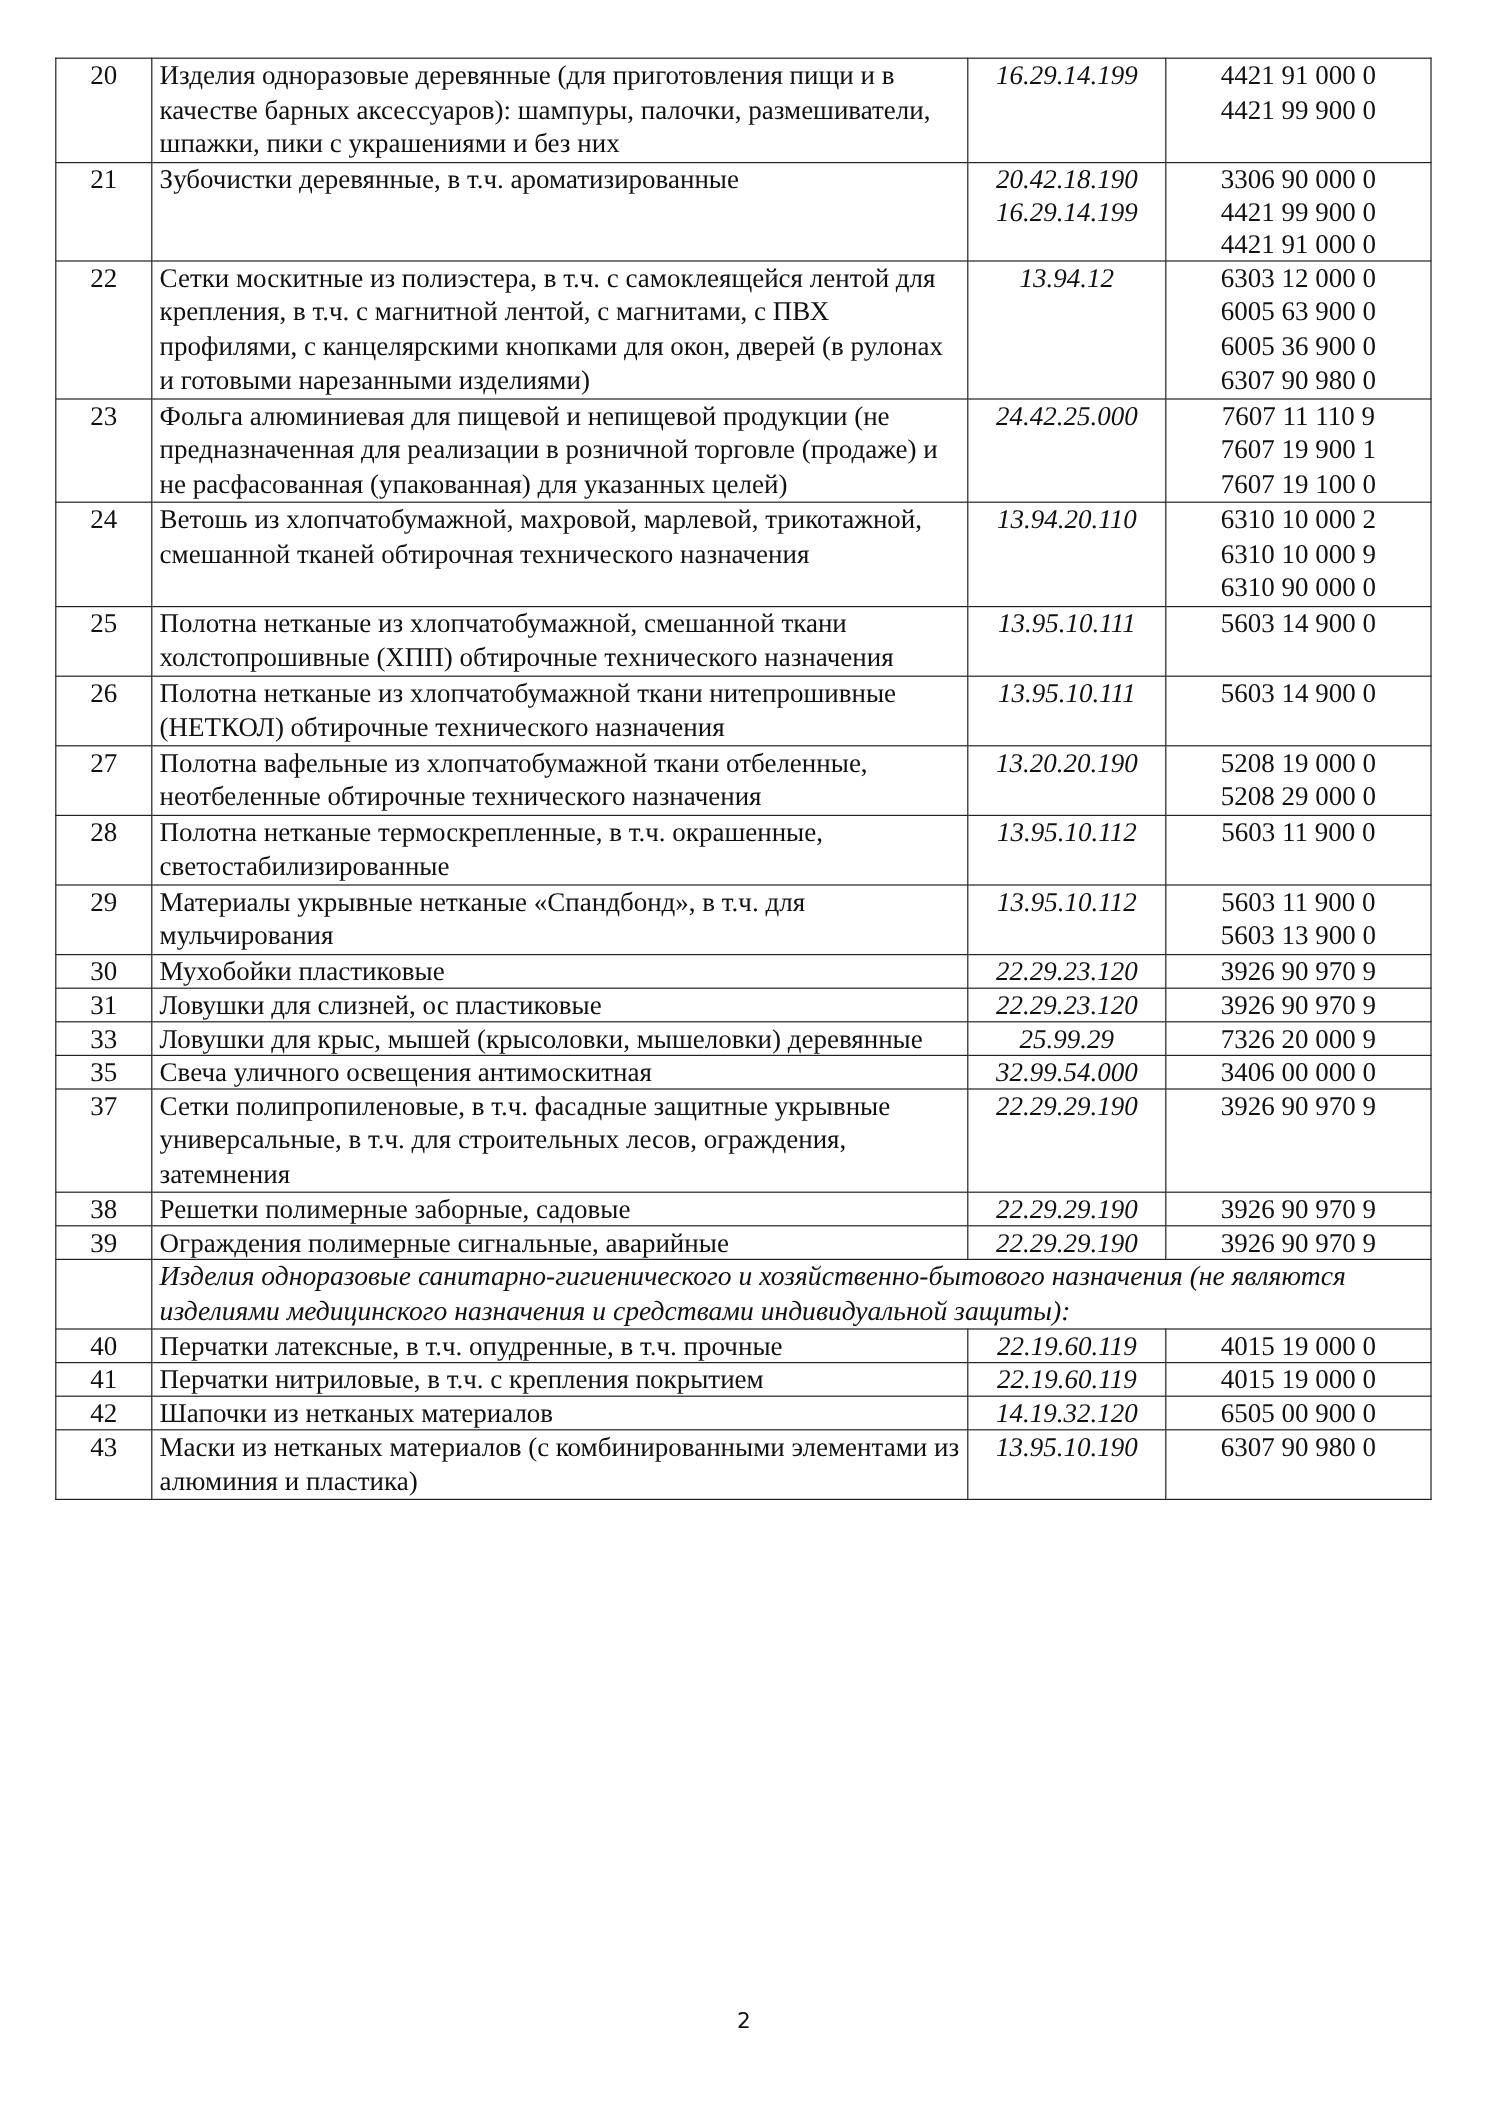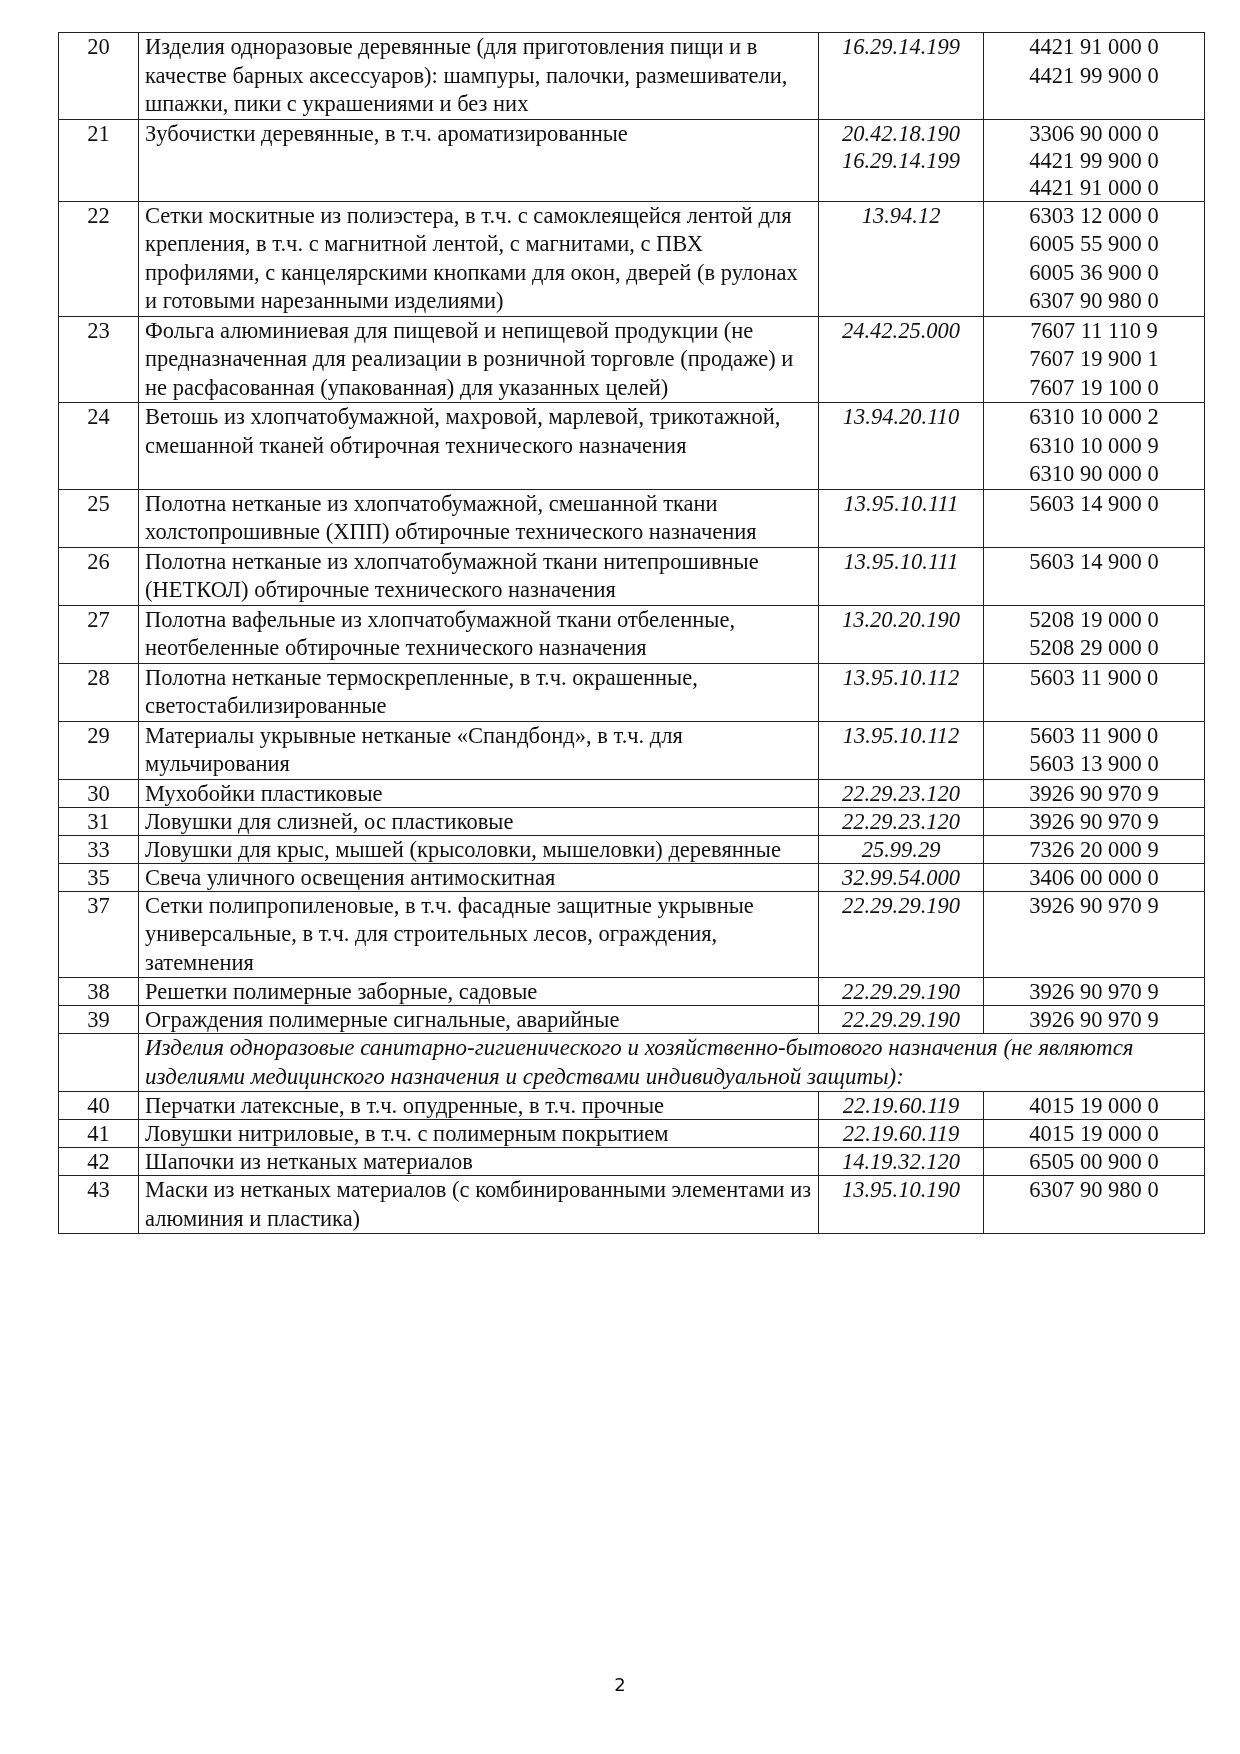--- a/index.html
+++ b/index.html
@@ -1,18 +1,18 @@
 <!DOCTYPE html>
 <html><head>
 <meta charset="utf-8">
 <style>
   html, body { margin: 0; padding: 0; background: #ffffff; }
   body { width: 1240px; height: 1754px; position: relative; overflow: hidden;
          font-family: "Liberation Serif", "DejaVu Serif", serif; color: #111; }
-  .page { position: absolute; left: 46px; top: 32px; width: 1146px; margin-left: 12px; }
+  .page { position: absolute; left: 46px; top: 48px; width: 1146px; }
   table.main { border-collapse: collapse; width: 100%; table-layout: fixed; font-size: 22.5px; line-height: 28.5px; }
   table.main td { border: 1.5px solid #222; vertical-align: top; padding: 0 6px; }
   col.c-num { width: 80px; }
   col.c-name { width: 680px; }
   col.c-okpd { width: 165px; }
   col.c-tn { width: 221px; }
   td.num { text-align: center; }
   td.okpd { text-align: center; font-style: italic; }
   td.tn { text-align: center; }
   .code { display: block; }
@@ -58,21 +58,21 @@
           </td>
         </tr>
         <tr>
           <td class="num">22</td>
           <td class="name">Сетки москитные из полиэстера, в т.ч. с самоклеящейся лентой для крепления, в т.ч. с магнитной лентой, с магнитами, с ПВХ профилями, с канцелярскими кнопками для окон, дверей (в рулонах и готовыми нарезанными изделиями)</td>
           <td class="okpd">
             <span class="code">13.94.12</span>
           </td>
           <td class="tn">
             <span class="code">6303 12 000 0</span>
-            <span class="code">6005 55 900 0</span>
+            <span class="code">6005 63 900 0</span>
             <span class="code">6005 36 900 0</span>
             <span class="code">6307 90 980 0</span>
           </td>
         </tr>
         <tr>
           <td class="num">23</td>
           <td class="name">Фольга алюминиевая для пищевой и непищевой продукции (не предназначенная для реализации в розничной торговле (продаже) и не расфасованная (упакованная) для указанных целей)</td>
           <td class="okpd">
             <span class="code">24.42.25.000</span>
           </td>
@@ -229,21 +229,21 @@
           <td class="name">Перчатки латексные, в т.ч. опудренные, в т.ч. прочные</td>
           <td class="okpd">
             <span class="code">22.19.60.119</span>
           </td>
           <td class="tn">
             <span class="code">4015 19 000 0</span>
           </td>
         </tr>
         <tr class="row-short">
           <td class="num">41</td>
-          <td class="name">Ловушки нитриловые, в т.ч. с полимерным покрытием</td>
+          <td class="name">Перчатки нитриловые, в т.ч. с крепления покрытием</td>
           <td class="okpd">
             <span class="code">22.19.60.119</span>
           </td>
           <td class="tn">
             <span class="code">4015 19 000 0</span>
           </td>
         </tr>
         <tr class="row-short">
           <td class="num">42</td>
           <td class="name">Шапочки из нетканых материалов</td>

